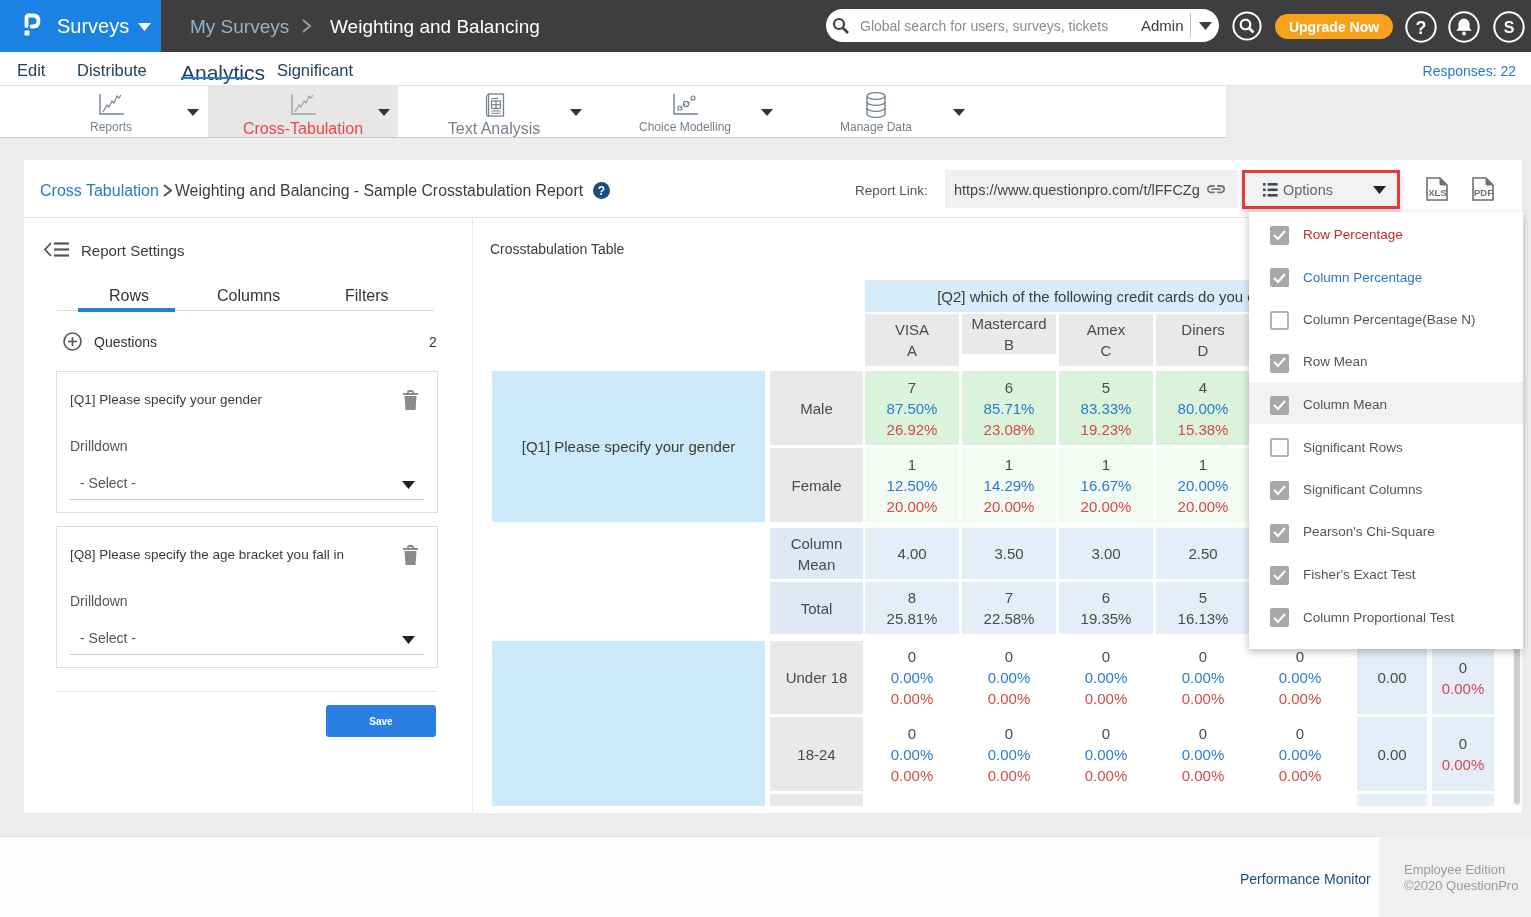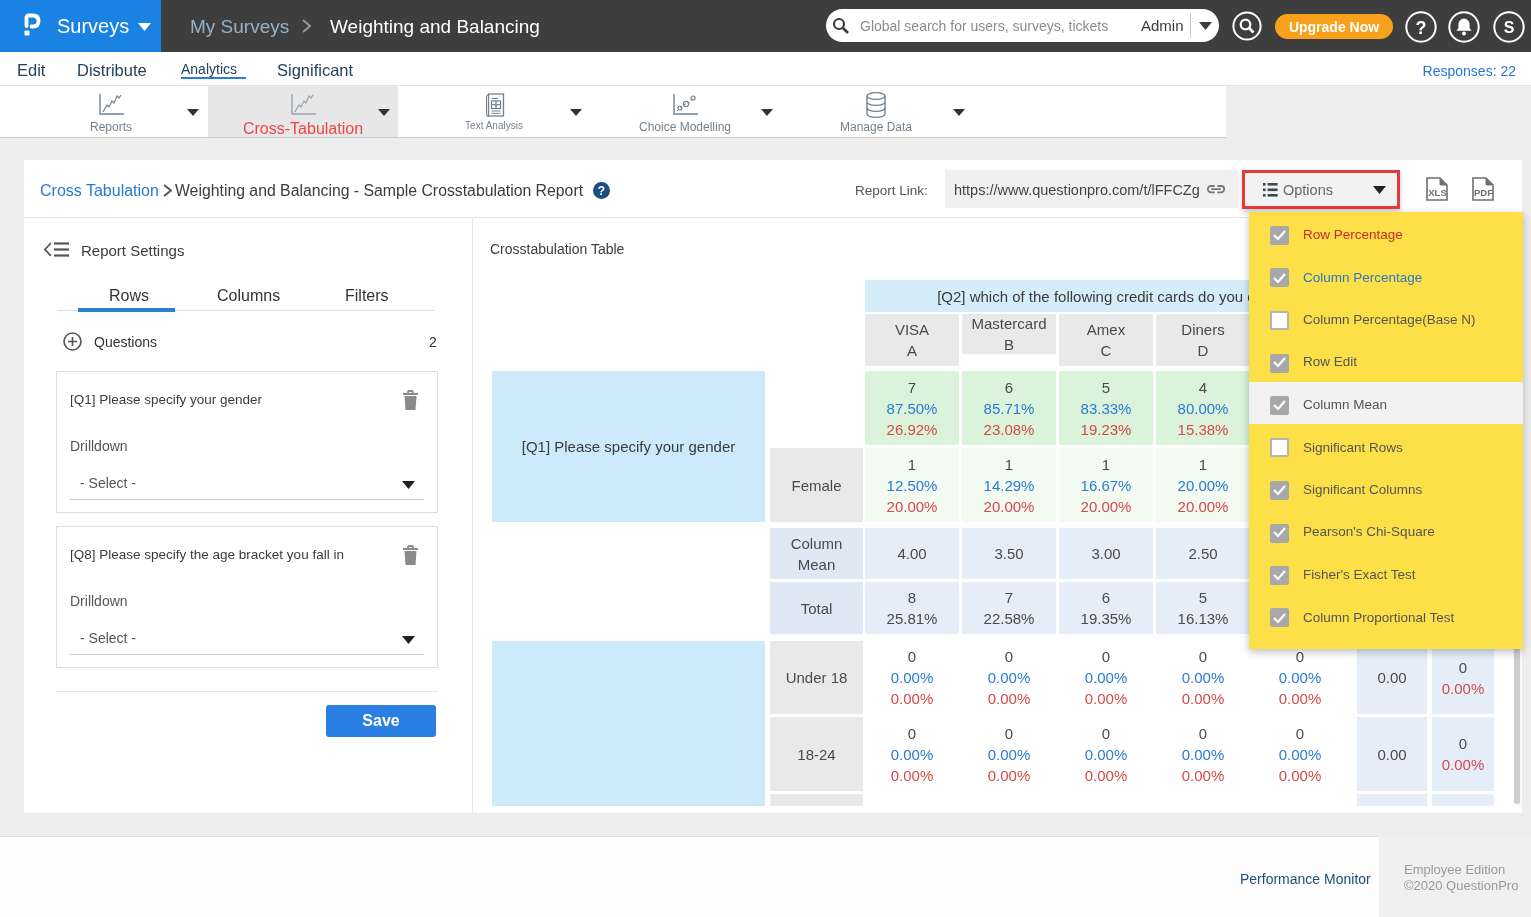--- a/index.html
+++ b/index.html
@@ -51,21 +51,21 @@
     </svg>
   <svg class="a" style="left:1493px;top:11px" width="32" height="32" viewBox="0 0 32 32">
       <circle cx="16" cy="16" r="14.7" fill="none" stroke="#fff" stroke-width="2"></circle>
       <text x="16" y="22" font-size="16" font-weight="bold" fill="#fff" text-anchor="middle" font-family="Liberation Sans">S</text>
     </svg>
 </div>
 
 <div class="a" style="left:0;top:52px;width:1531px;height:34px;background:#fff;border-bottom:1px solid #e2e2e2">
   <div class="a" style="left:17px;top:9px;font-size:16.5px;color:#24425c">Edit</div>
   <div class="a" style="left:77px;top:9px;font-size:16.5px;color:#24425c">Distribute</div>
-  <div class="a" style="left:181px;top:9px;font-size:14px;color:#24425c">Analytics</div>
+  <div class="a" style="left:181px;top:9px;font-size:21px;color:#24425c">Analytics</div>
   <div class="a" style="left:181px;top:25px;width:65px;height:2px;background:#2b7fd2"></div>
   <div class="a" style="left:277px;top:9px;font-size:16.5px;color:#24425c">Significant</div>
   <div class="a" style="right:15px;top:11px;font-size:14px;color:#2779d0">Responses: 22</div>
 </div>
 
 <div class="a" style="left:0;top:86px;width:1226px;height:52px;background:#fff;border-bottom:1px solid #c9c9c9">
     <div class="a" style="left:208px;top:0;width:190px;height:51px;background:#e7e7e7"></div>
     <div class="a" style="left:51px;top:5px;width:120px;height:28px;display:flex;align-items:center;justify-content:center">
       <svg width="30" height="26" viewBox="0 0 30 26">
         <path d="M4 2 V22 H28" fill="none" stroke="#75828e" stroke-width="1.4"></path>
@@ -91,21 +91,21 @@
         <rect x="6.5" y="3" width="15" height="22" fill="none" stroke="#75828e" stroke-width="1.3"></rect>
         <path d="M6.5 3 L4.5 5.5 V23 Q4.5 25.5 7 25.5" fill="none" stroke="#75828e" stroke-width="1.1"></path>
         <line x1="9.5" y1="7.5" x2="16" y2="7.5" stroke="#75828e" stroke-width="1.1"></line>
         <rect x="9.5" y="10" width="9" height="7.5" fill="none" stroke="#75828e" stroke-width="1.2"></rect>
         <line x1="9.5" y1="13.7" x2="18.5" y2="13.7" stroke="#75828e" stroke-width="1.2"></line>
         <line x1="14" y1="10" x2="14" y2="17.5" stroke="#75828e" stroke-width="1.2"></line>
         <line x1="9.5" y1="20" x2="18.5" y2="20" stroke="#75828e" stroke-width="1"></line>
         <line x1="9.5" y1="22.3" x2="18.5" y2="22.3" stroke="#75828e" stroke-width="1"></line>
       </svg>
     </div>
-    <div class="a" style="left:414px;top:34px;width:160px;text-align:center;font-size:10px;color:#75828e">Text Analysis</div>
+    <div class="a" style="left:414px;top:34px;width:160px;text-align:center;font-size:16px;color:#75828e">Text Analysis</div>
     <svg class="a" style="left:570px;top:23px" width="12" height="7">
       <path d="M0 0 L12 0 L6 7 Z" fill="#333"></path>
     </svg>
     <div class="a" style="left:625px;top:5px;width:120px;height:28px;display:flex;align-items:center;justify-content:center">
       <svg width="30" height="26" viewBox="0 0 30 26">
         <path d="M4 2 V22 H28" fill="none" stroke="#75828e" stroke-width="1.4"></path>
         <path d="M7 19 L13 13 L19 11 L25 4" fill="none" stroke="#75828e" stroke-width="1" stroke-dasharray="2.5 2"></path>
         <circle cx="10" cy="16" r="2" fill="none" stroke="#75828e" stroke-width="1.2"></circle>
         <circle cx="16" cy="12" r="2.6" fill="none" stroke="#75828e" stroke-width="1.2"></circle>
         <circle cx="23" cy="6" r="2" fill="none" stroke="#75828e" stroke-width="1.2"></circle>
@@ -215,21 +215,21 @@
     <path d="M2.5 6 H14.5 L13.5 20 H3.5 Z" fill="#8a8a8a"></path>
   </svg>
 <div class="a" style="left:70px;top:593px;font-size:14px;color:#555">Drilldown</div>
 <div class="a" style="left:80px;top:630px;font-size:14px;color:#555">- Select -</div>
 <svg class="a" style="left:402px;top:636px" width="13" height="8">
     <path d="M0 0 L13 0 L6.5 8 Z" fill="#222"></path>
   </svg>
 <div class="a" style="left:70px;top:654px;width:354px;height:1px;background:#ccc"></div>
 
 <div class="a" style="left:56px;top:691px;width:382px;height:1px;background:#e5e5e5"></div>
-<div class="a" style="left:326px;top:705px;width:110px;height:32px;background:#2b7fe2;border-radius:3px;display:flex;align-items:center;justify-content:center;color:#fff;font-size:16px;font-weight:bold">Save</div>
+<div class="a" style="left:326px;top:705px;width:110px;height:32px;background:#2b7fe2;border-radius:3px;display:flex;align-items:center;justify-content:center;color:#fff;font-size:10px;font-weight:bold">Save</div>
 
 <div class="a" style="left:490px;top:241px;font-size:14px;color:#3c3c3c">Crosstabulation Table</div>
 <div class="a" style="left:473px;top:230px;width:1044px;height:576px;overflow:hidden">
     <div class="a" style="left:-473px;top:-230px;width:1531px;height:917px">
       <div class="cell" style="left:865px;top:280px;width:482px;height:32px;background:#d5ecf9">
         <div style="color:#3c3c3c">[Q2] which of the following credit cards do you own</div>
       </div>
       <div class="cell" style="left:865px;top:314px;width:94px;height:52px;background:#e9e9e9">
         <div style="color:#4a4a4a">VISA</div>
         <div style="color:#4a4a4a">A</div>
@@ -252,20 +252,23 @@
       </div>
       <div class="cell" style="left:1357px;top:314px;width:70px;height:52px;background:#dfe9f6">
         <div style="color:#4a4a4a">Row</div>
         <div style="color:#4a4a4a">Mean</div>
       </div>
       <div class="cell" style="left:1432px;top:314px;width:62px;height:52px;background:#dfe9f6">
         <div style="color:#4a4a4a">Total</div>
       </div>
       <div class="cell" style="left:492px;top:371px;width:273px;height:151px;background:#cdeafa">
         <div style="color:#3c3c3c">[Q1] Please specify your gender</div>
+      </div>
+      <div class="cell" style="left:770px;top:371px;width:93px;height:74px;background:#e9e9e9">
+        <div style="color:#4a4a4a">Male</div>
       </div>
       <div class="cell" style="left:865px;top:371px;width:94px;height:74px;background:#dbf3da">
         <div style="color:#4a4a4a">7</div>
         <div style="color:#2b7bd3">87.50%</div>
         <div style="color:#d34a4a">26.92%</div>
       </div>
       <div class="cell" style="left:962px;top:371px;width:94px;height:74px;background:#dbf3da">
         <div style="color:#4a4a4a">6</div>
         <div style="color:#2b7bd3">85.71%</div>
         <div style="color:#d34a4a">23.08%</div>
@@ -463,42 +466,42 @@
       <div class="cell" style="left:1253px;top:794px;width:94px;height:74px;background:#fff">
         <div style="color:#4a4a4a">0</div>
       </div>
       <div class="cell" style="left:1357px;top:794px;width:70px;height:74px;background:#e4edf8"></div>
       <div class="cell" style="left:1432px;top:794px;width:62px;height:74px;background:#e4edf8"></div>
     </div>
   </div>
 <div class="a" style="left:1513px;top:230px;width:8px;height:576px;background:#f7f7f7">
     <div class="a" style="left:1px;top:2px;width:6px;height:572px;background:#ccced1;border-radius:3px"></div>
   </div>
-<div class="a" style="left:1249px;top:212px;width:274px;height:437px;background:#fde047;box-shadow:0 3px 8px rgba(0,0,0,0.25)">
+<div class="a" style="left:1249px;top:212px;width:274px;height:437px;background:#ffffff;box-shadow:0 3px 8px rgba(0,0,0,0.25)">
     <div class="a" style="left:0;top:0px;width:274px;height:42px;"></div>
     <div class="a" style="left:21px;top:14px;width:19px;height:19px;background:#a8a8a8;border-radius:2px"></div>
     <svg class="a" style="left:23px;top:17px" width="15" height="12" viewBox="0 0 15 12">
       <path d="M2 6 L6 10 L13 2" fill="none" stroke="#fff" stroke-width="2.2"></path>
     </svg>
     <div class="a" style="left:54px;top:15px;font-size:13.5px;color:#c12e2a">Row Percentage</div>
     <div class="a" style="left:0;top:42px;width:274px;height:42px;"></div>
     <div class="a" style="left:21px;top:56px;width:19px;height:19px;background:#a8a8a8;border-radius:2px"></div>
     <svg class="a" style="left:23px;top:60px" width="15" height="12" viewBox="0 0 15 12">
       <path d="M2 6 L6 10 L13 2" fill="none" stroke="#fff" stroke-width="2.2"></path>
     </svg>
     <div class="a" style="left:54px;top:58px;font-size:13.5px;color:#2b77c9">Column Percentage</div>
     <div class="a" style="left:0;top:85px;width:274px;height:42px;"></div>
     <div class="a" style="left:21px;top:99px;width:19px;height:19px;background:#fff;border:2px solid #b4b4b4;border-radius:2px"></div>
     <div class="a" style="left:54px;top:100px;font-size:13.5px;color:#555">Column Percentage(Base N)</div>
     <div class="a" style="left:0;top:128px;width:274px;height:42px;"></div>
     <div class="a" style="left:21px;top:142px;width:19px;height:19px;background:#a8a8a8;border-radius:2px"></div>
     <svg class="a" style="left:23px;top:144px" width="15" height="12" viewBox="0 0 15 12">
       <path d="M2 6 L6 10 L13 2" fill="none" stroke="#fff" stroke-width="2.2"></path>
     </svg>
-    <div class="a" style="left:54px;top:142px;font-size:13.5px;color:#555">Row Edit</div>
+    <div class="a" style="left:54px;top:142px;font-size:13.5px;color:#555">Row Mean</div>
     <div class="a" style="left:0;top:170px;width:274px;height:42px;background:#f2f2f2;"></div>
     <div class="a" style="left:21px;top:184px;width:19px;height:19px;background:#a8a8a8;border-radius:2px"></div>
     <svg class="a" style="left:23px;top:187px" width="15" height="12" viewBox="0 0 15 12">
       <path d="M2 6 L6 10 L13 2" fill="none" stroke="#fff" stroke-width="2.2"></path>
     </svg>
     <div class="a" style="left:54px;top:185px;font-size:13.5px;color:#555">Column Mean</div>
     <div class="a" style="left:0;top:212px;width:274px;height:42px;"></div>
     <div class="a" style="left:21px;top:226px;width:19px;height:19px;background:#fff;border:2px solid #b4b4b4;border-radius:2px"></div>
     <div class="a" style="left:54px;top:228px;font-size:13.5px;color:#555">Significant Rows</div>
     <div class="a" style="left:0;top:255px;width:274px;height:42px;"></div>

